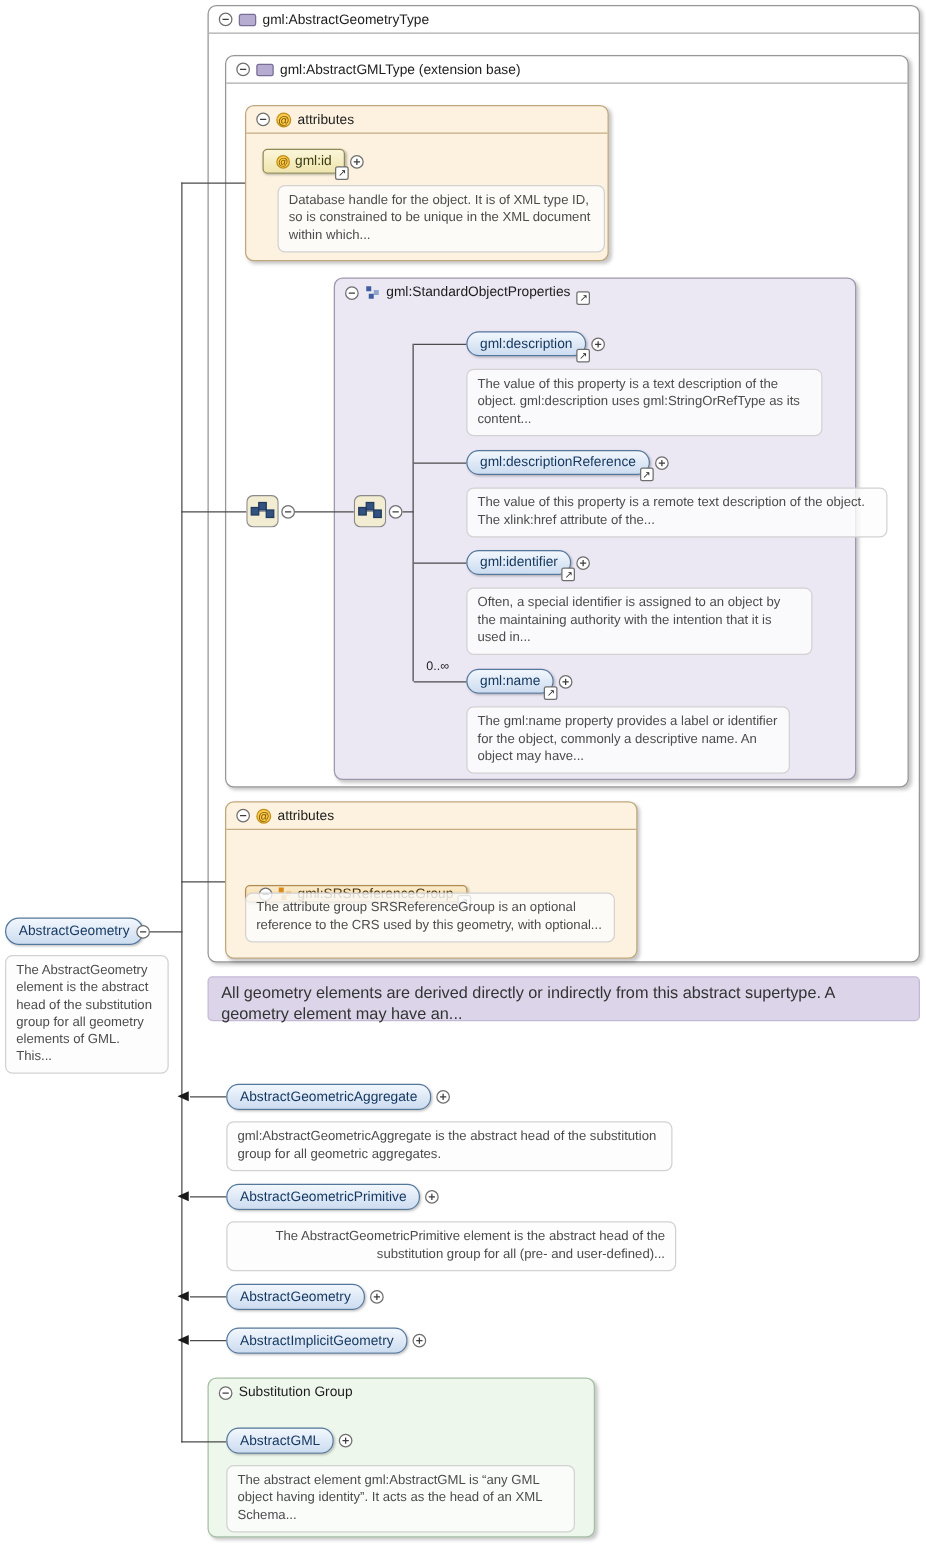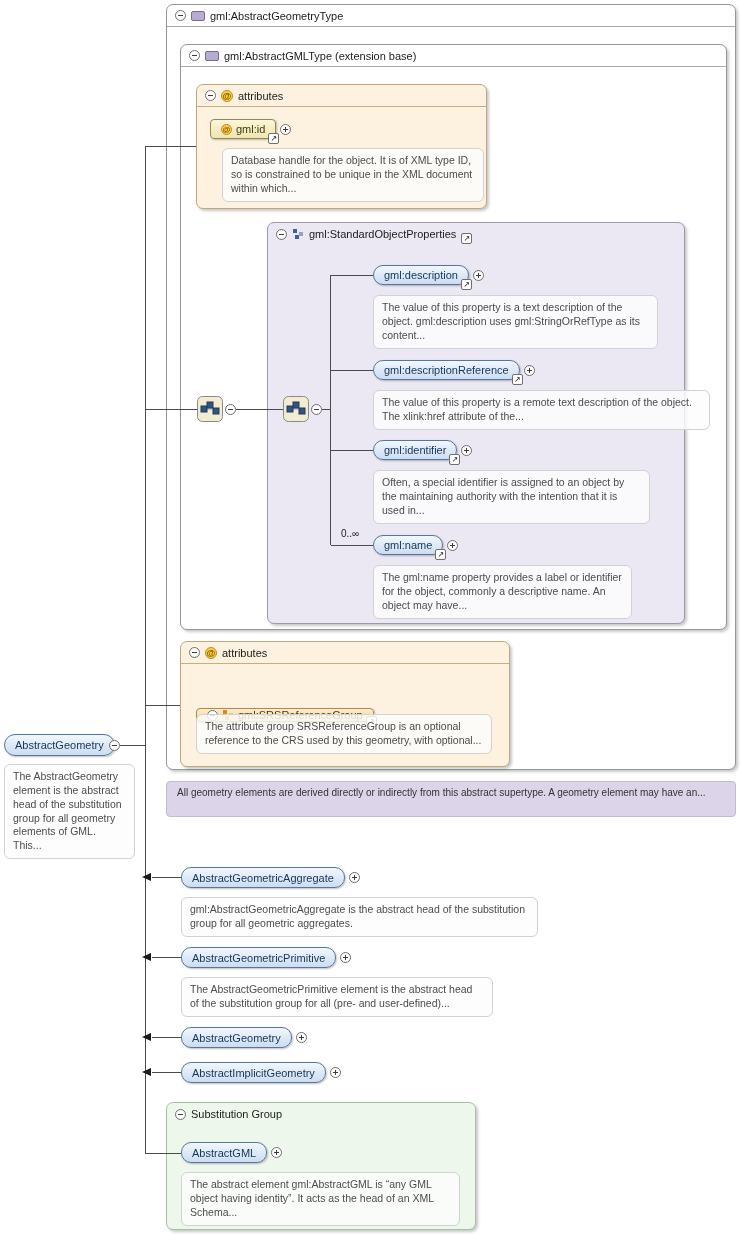--- a/index.html
+++ b/index.html
@@ -8,21 +8,21 @@
   .box{position:absolute;box-sizing:border-box;border:1px solid #979797;border-radius:7px;
        background:#fff;box-shadow:2px 2px 3px rgba(0,0,0,.22);}
   .box-header{height:22px;display:flex;align-items:center;gap:5px;padding:0 8px;
               font-size:11px;color:#1c1c1c;box-sizing:border-box;}
   .box-header.sep{border-bottom:1px solid #ababab;}
   .attr-box{background:#fcf2df;border-color:#c0a87e;}
   .attr-box .box-header.sep{border-bottom-color:#c6ad82;}
   .sop-box{background:#ebe7f3;border-color:#9e98ad;}
   .green-box{background:#eef7ec;border-color:#a5c0a5;}
   .ann{position:absolute;box-sizing:border-box;background:#dcd4e8;border:1px solid #c3b9d4;
-       border-radius:4px;font-size:10px;color:#333;padding:4px 10px;line-height:1.3;}
+       border-radius:4px;font-size:13px;color:#333;padding:4px 10px;line-height:1.3;}
   .line{position:absolute;background:#4b4b4b;}
   .line.h{height:1px;} .line.v{width:1px;}
   .arrow-left{position:absolute;width:0;height:0;border-top:4px solid transparent;
               border-bottom:4px solid transparent;border-right:9px solid #1a1a1a;}
   .tg{width:11px;height:11px;border:1px solid #6f6f6f;border-radius:50%;background:#fff;
       position:relative;box-sizing:border-box;flex:none;}
   .tg::before{content:"";position:absolute;left:2px;right:2px;top:4px;height:1px;background:#3d3d3d;}
   .tg.abs{position:absolute;}
   .plus-badge{position:absolute;width:11px;height:11px;border:1px solid #6f6f6f;border-radius:50%;
       background:#fff;box-sizing:border-box;right:-16px;top:4px;}
@@ -211,21 +211,21 @@
   <div class="pill h21" style="left:181px;top:867px;">
     <span>AbstractGeometricAggregate</span>
     <span class="plus-badge"></span>
   </div>
   <div class="doc" style="left:181px;top:897px;width:357px;">gml:AbstractGeometricAggregate is the abstract head of the substitution group for all geometric aggregates.</div>
 
   <div class="pill h21" style="left:181px;top:947px;">
     <span>AbstractGeometricPrimitive</span>
     <span class="plus-badge"></span>
   </div>
-  <div class="doc" style="left:181px;top:977px;width:312px;">The AbstractGeometricPrimitive element is the abstract head of the substitution group for all (pre- and user-defined)...</div>
+  <div class="doc" style="left:181px;top:977px;width:360px;text-align:right;">The AbstractGeometricPrimitive element is the abstract head of the substitution group for all (pre- and user-defined)...</div>
 
   <div class="pill h21" style="left:181px;top:1027px;">
     <span>AbstractGeometry</span>
     <span class="plus-badge"></span>
   </div>
 
   <div class="pill h21" style="left:181px;top:1062px;">
     <span>AbstractImplicitGeometry</span>
     <span class="plus-badge"></span>
   </div>

